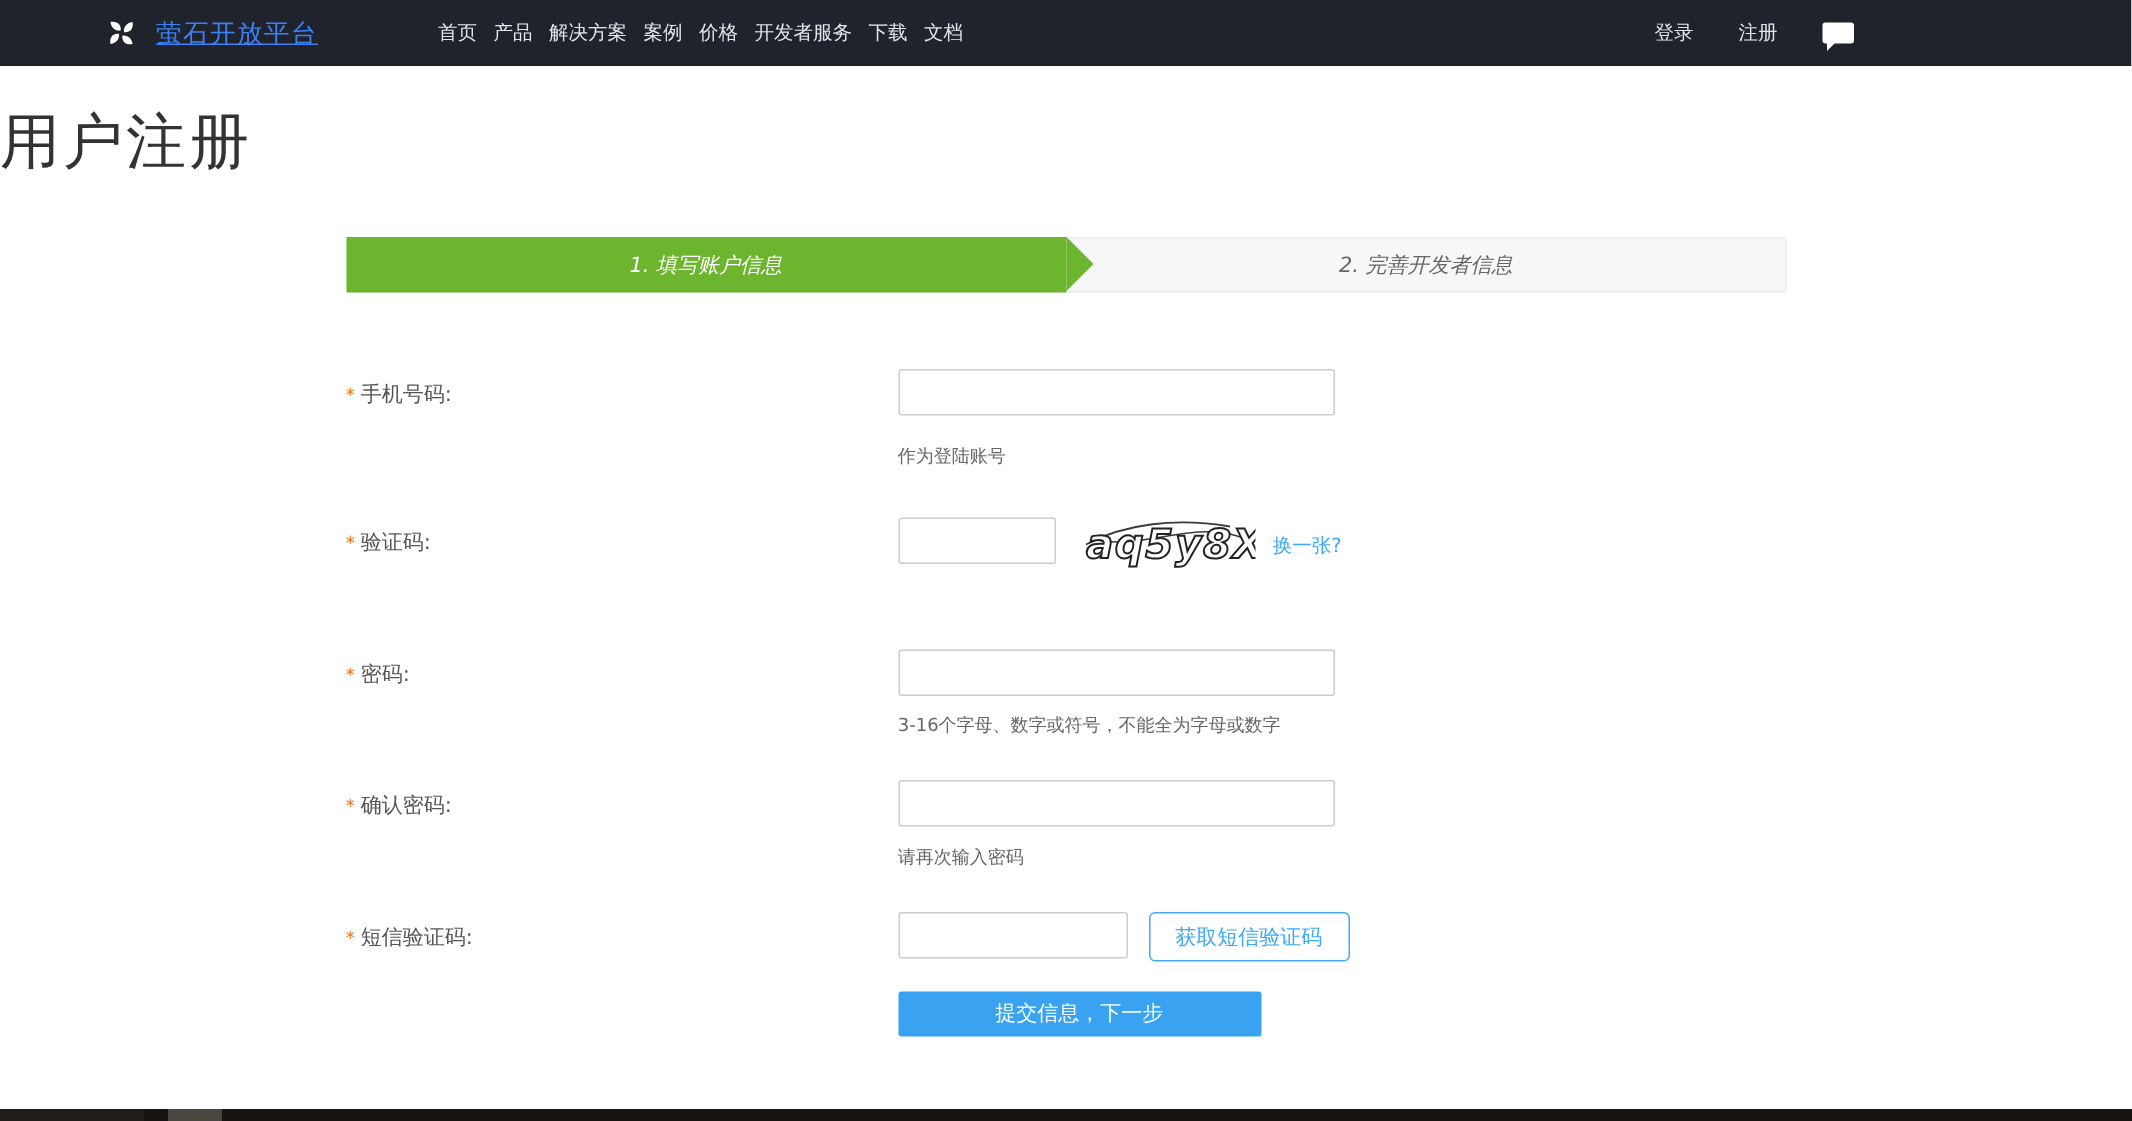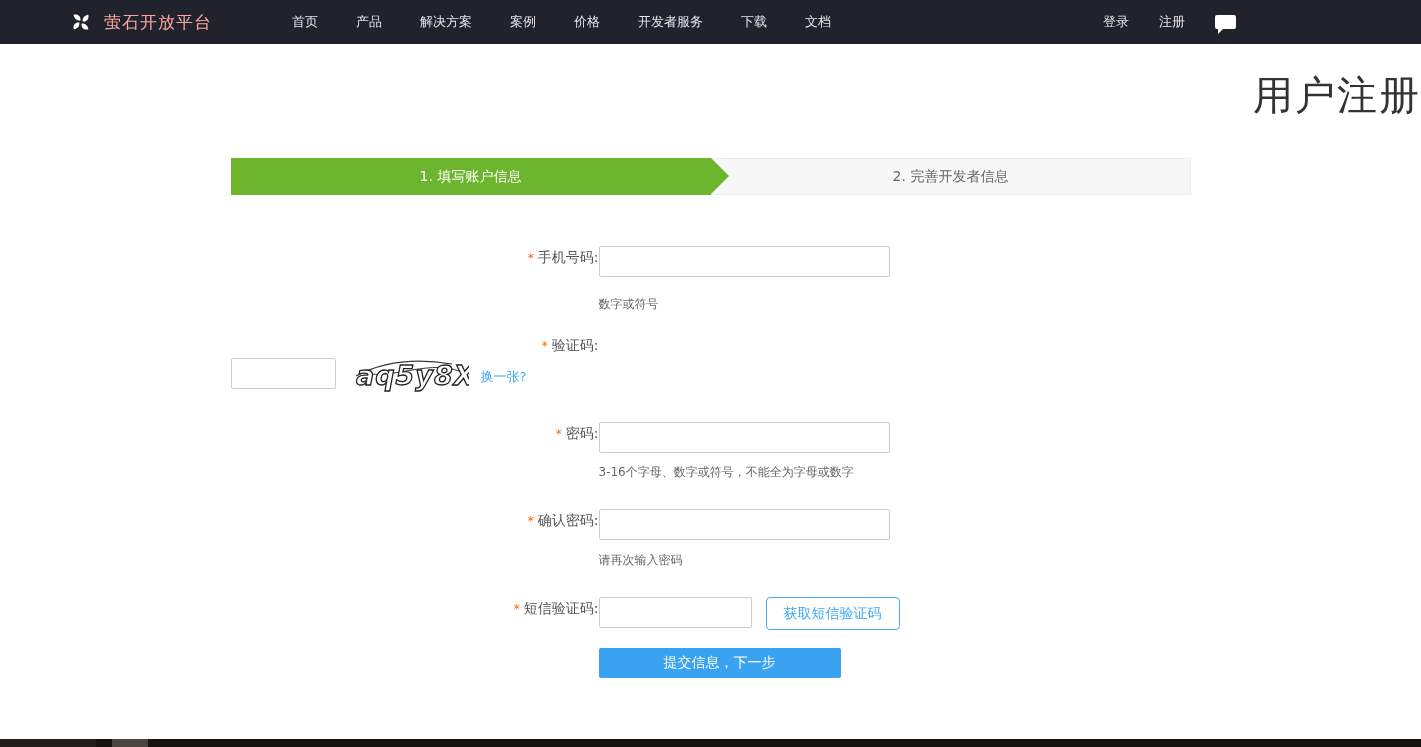--- a/index.html
+++ b/index.html
@@ -2,61 +2,61 @@
 <html><head>
 <meta charset="utf-8">
 <style>
   * { margin:0; padding:0; box-sizing:border-box; }
   html,body { width:1421px; height:747px; overflow:hidden; background:#fff;
     font-family:"DejaVu Sans","Liberation Sans",sans-serif; }
 
   
   .header { height:44px; background:#20232b; display:flex; align-items:center; position:relative; }
   .brand { display:flex; align-items:center; gap:10px; margin-left:68px; cursor:pointer; }
-  .brand-name { color:#fca5a5; font-size:17px; letter-spacing:1px; white-space:nowrap; }
-  .nav { display:flex; gap:38px; margin-left:80px; }
+  .brand-name { color:#3b82f6; font-size:17px; letter-spacing:1px; white-space:nowrap;text-decoration:underline; }
+  .nav { display:flex; gap:11px; margin-left:80px; }
   .nav a { color:#e2e5e9; font-size:13px; text-decoration:none; white-space:nowrap; }
   .header-right { margin-left:auto; margin-right:185px; display:flex; align-items:center; gap:30px; }
   .auth-link { color:#e2e5e9; font-size:13px; text-decoration:none; }
   .chat-bubble { display:block; width:21px; height:14px; background:#fff; border-radius:2px; position:relative; }
   .chat-bubble::after { content:""; position:absolute; left:3px; bottom:-5px; width:0; height:0;
     border:4px solid transparent; border-top-color:#fff; border-left-color:#fff; }
 
   
-  .page-title { margin-top:27px; text-align:right; font-size:40px; font-weight:500; color:#333;
+  .page-title { margin-top:27px; text-align:left; font-size:40px; font-weight:500; color:#333;
     line-height:1.2; letter-spacing:2px; }
 
   
   .steps { width:960px; margin:39px auto 0; height:37px; display:flex; background:#f7f7f7;
-    box-shadow: inset 0 0 0 1px #ededed; }
+    box-shadow: inset 0 0 0 1px #ededed; font-style: italic; }
   .step { flex:1; display:flex; align-items:center; justify-content:center;
     font-size:14px; color:#666; position:relative; }
   .step.active { background:#6db52f; color:#fff; z-index:1; }
   .step.active::after { content:""; position:absolute; right:-18px; top:0; width:0; height:0;
     border-left:18px solid #6db52f; border-top:18.5px solid transparent; border-bottom:18.5px solid transparent; z-index:2; }
   .step.chev::before { content:""; position:absolute; left:-11px; top:50%; width:22px; height:22px;
     transform:translateY(-50%) rotate(45deg); border-top:1px solid #e4e4e4; border-right:1px solid #e4e4e4; }
 
   
   .form { width:960px; margin:0 auto; }
   .form-row { display:flex; align-items:flex-start; }
-  .form-label { width:368px; padding-right:0; text-align:right; font-size:14px; color:#555;
-    line-height:23px; white-space:nowrap; }
+  .form-label { width:368px; padding-right:0; font-size:14px; color:#555;
+    line-height:35px; white-space:nowrap; }
   .req { color:#f60; margin-right:4px; font-size:12px; }
   .form-control { flex:1; display:flex; align-items:flex-start; }
   .control-stack { display:flex; flex-direction:column; }
   input.text { height:31px; width:291px; border:1px solid #ccc; border-radius:2px;
     padding:0 8px; font-size:14px; outline:none; background:#fff; }
   .input-captcha { width:105px !important; }
   .input-sms { width:153px !important; }
   .hint { font-size:12px; color:#666; line-height:15px; }
 
   .row-phone   { margin-top:51px; }
   .row-phone .hint { margin-top:20px; }
-  .row-captcha { margin-top:22px; height:35px;flex-direction:column; }
+  .row-captcha { margin-top:33px; height:35px; }
   .row-pass    { margin-top:53px; }
   .row-pass .hint { margin-top:12px; }
   .row-confirm { margin-top:29px; }
   .row-confirm .hint { margin-top:13px; }
   .row-sms     { margin-top:29px; }
 
   .captcha-img { margin:-3px 0 0 18px; cursor:pointer; }
   .refresh-link { margin:10px 0 0 12px; font-size:13px; color:#3da8f5; text-decoration:none; white-space:nowrap; }
   .sms-btn { margin-left:14px; height:33px; padding:0 17px; background:#fff; border:1px solid #45aaf2;
     border-radius:4px; color:#3da8f5; font-size:14px; cursor:pointer; white-space:nowrap;
@@ -121,21 +121,21 @@
 
 <div class="form">
 
   <div class="form-row row-phone">
     <div class="form-label">
       <span class="req">*</span><span>手机号码:</span>
     </div>
     <div class="form-control">
       <div class="control-stack">
         <input class="text" type="text" style="">
-        <div class="hint">数字或符号</div>
+        <div class="hint">作为登陆账号</div>
       </div>
     </div>
   </div>
 
   <div class="form-row row-captcha">
     <div class="form-label">
       <span class="req">*</span><span>验证码:</span>
     </div>
     <div class="form-control">
       <input class="text input-captcha" type="text" style="">

